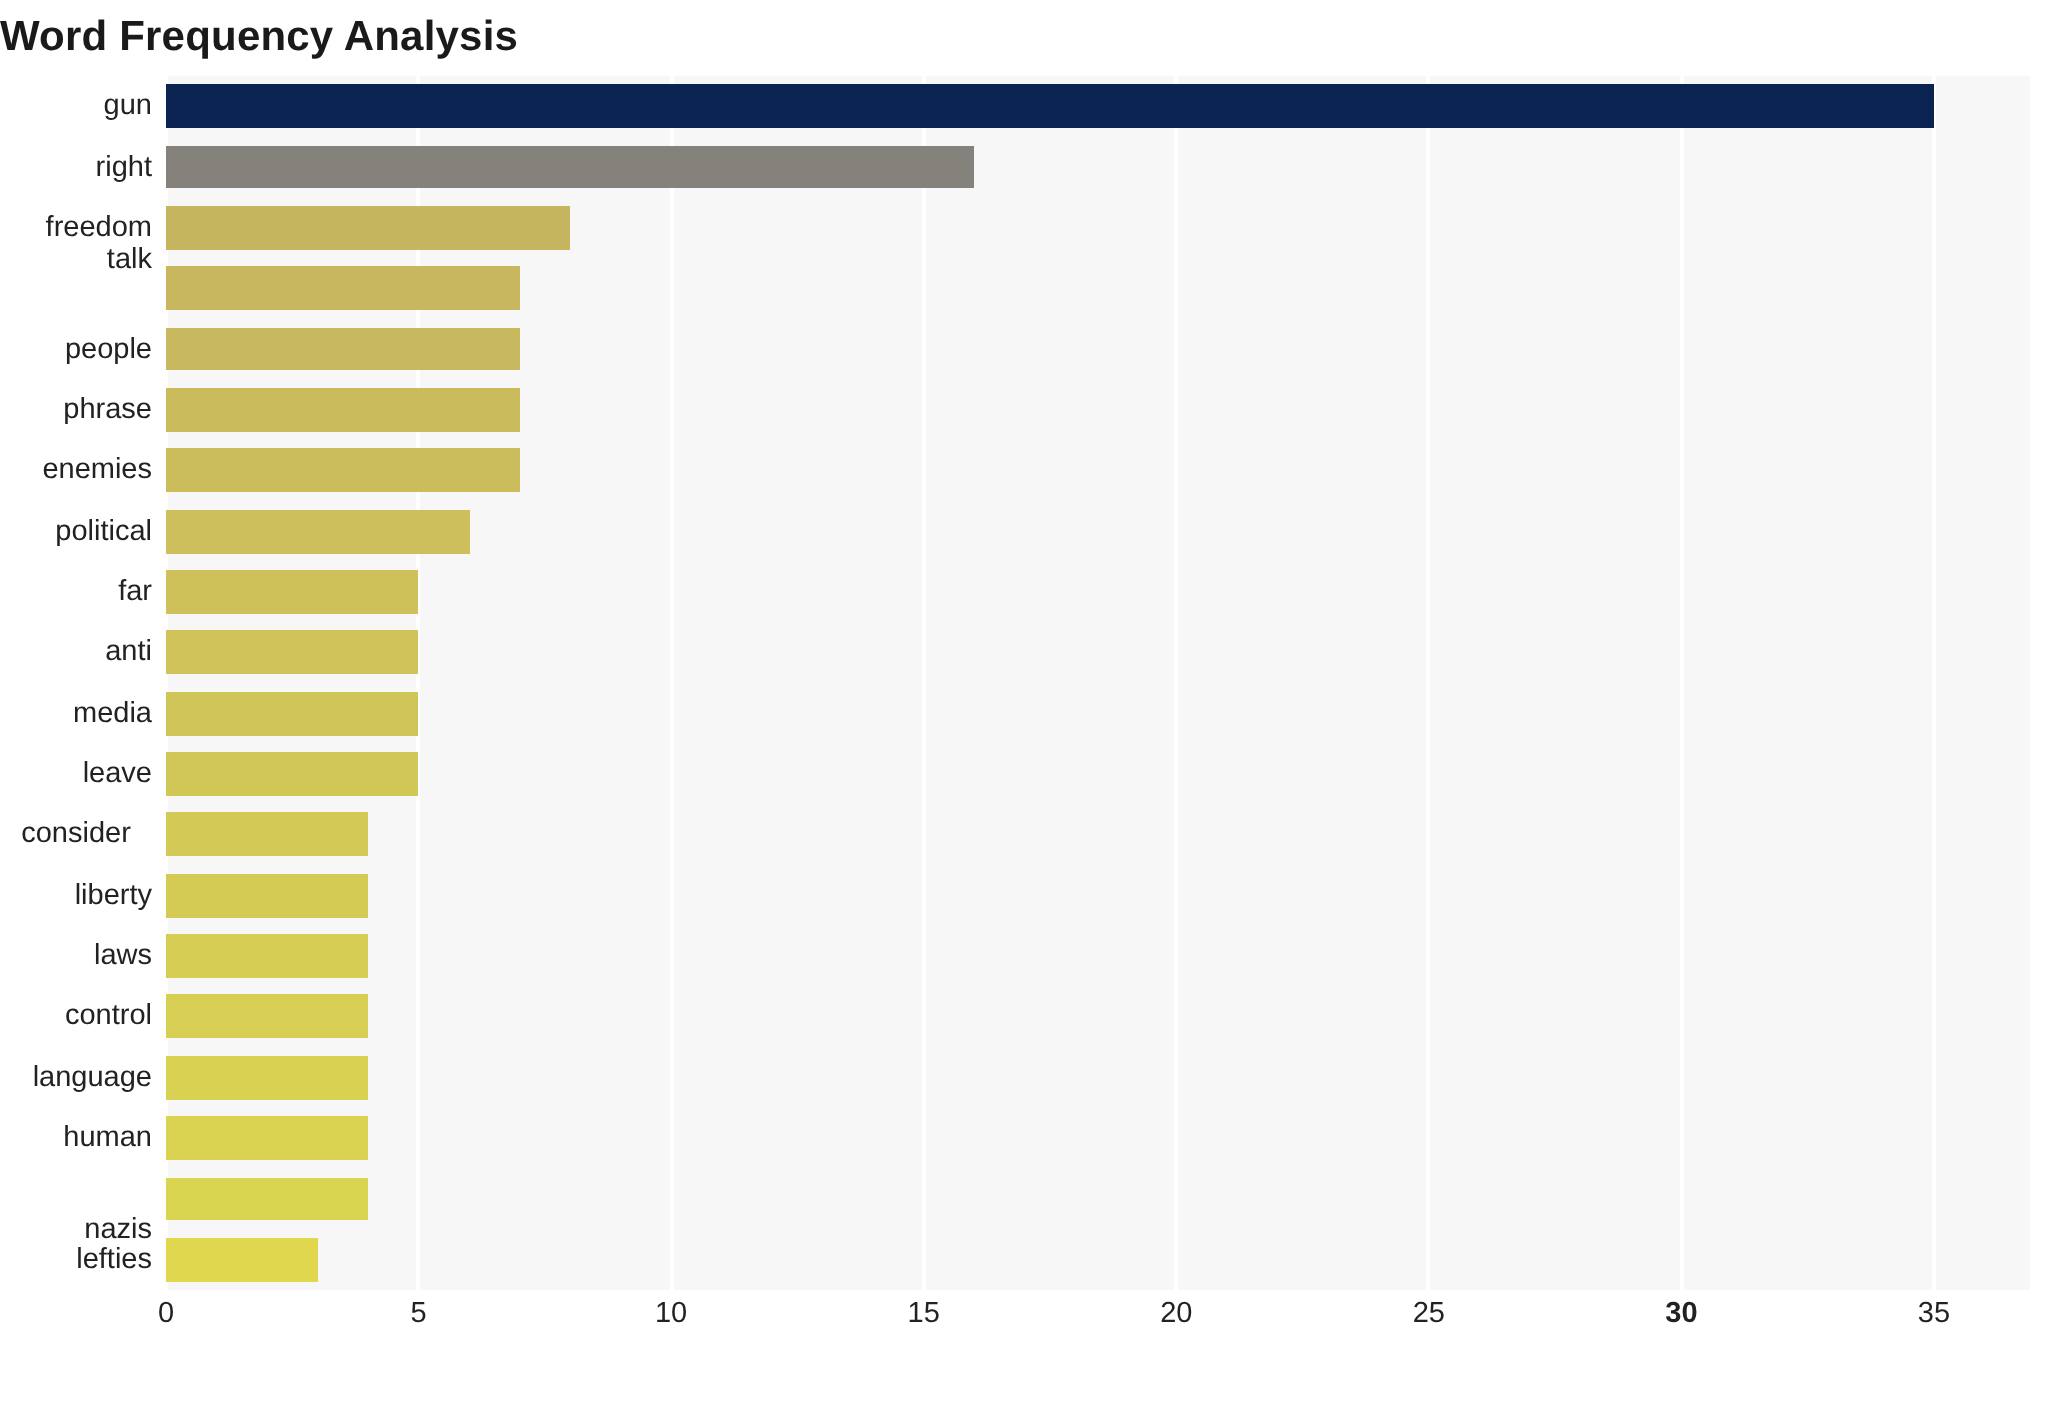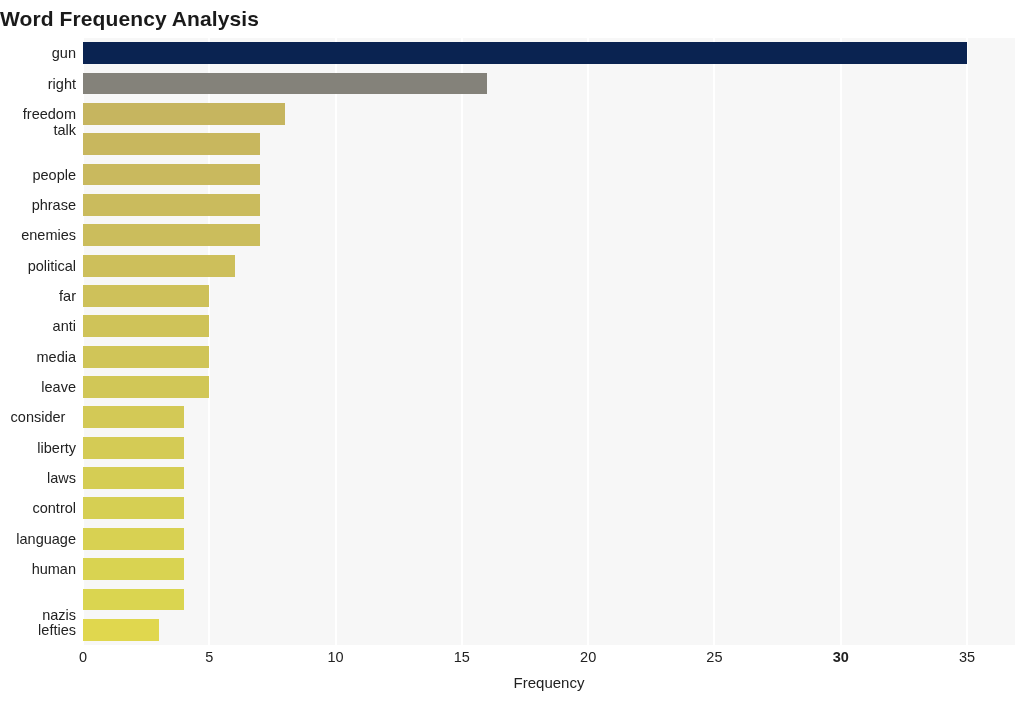--- a/index.html
+++ b/index.html
@@ -233,15 +233,14 @@
       <div class="x-tick-label" style="left: 83px;">0</div>
       <div class="x-tick-label" style="left: 209.287px;">5</div>
       <div class="x-tick-label" style="left: 335.575px;">10</div>
       <div class="x-tick-label" style="left: 461.862px;">15</div>
       <div class="x-tick-label" style="left: 588.149px;">20</div>
       <div class="x-tick-label" style="left: 714.436px;">25</div>
       <div class="x-tick-label" style="left: 840.724px; font-weight: bold;">30</div>
       <div class="x-tick-label" style="left: 967.011px;">35</div>
     </div>
 
-  <div id="x-axis-title">Frequency</div>
 
 </div>
 
 </body></html>

